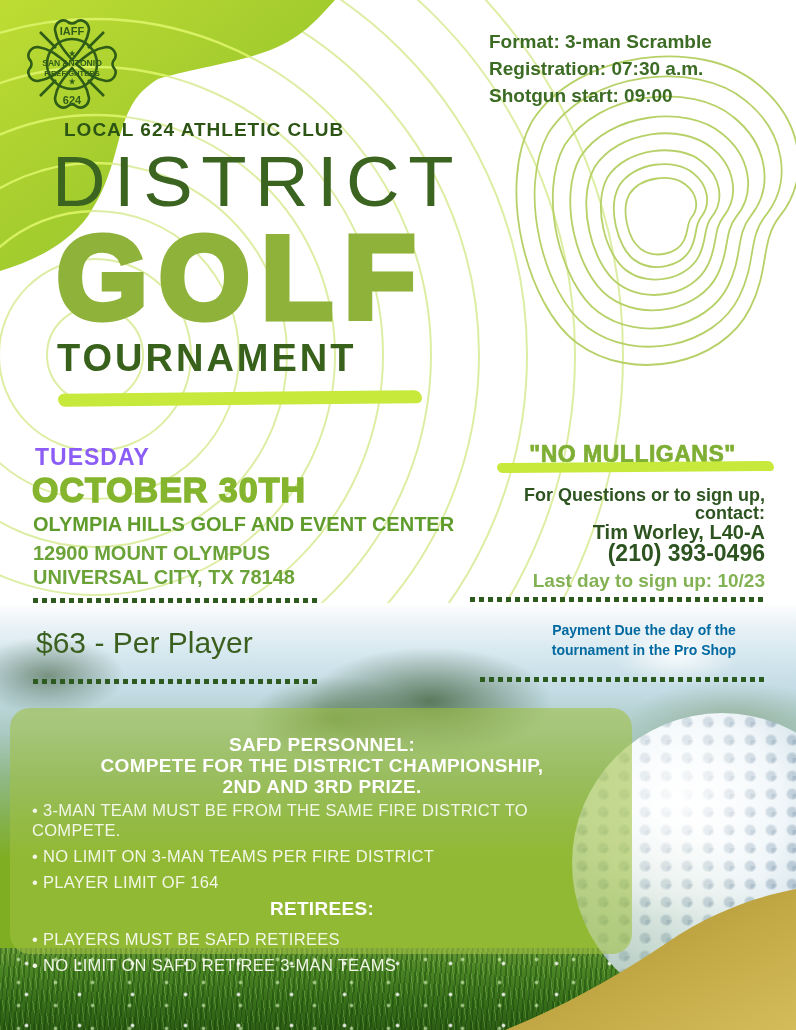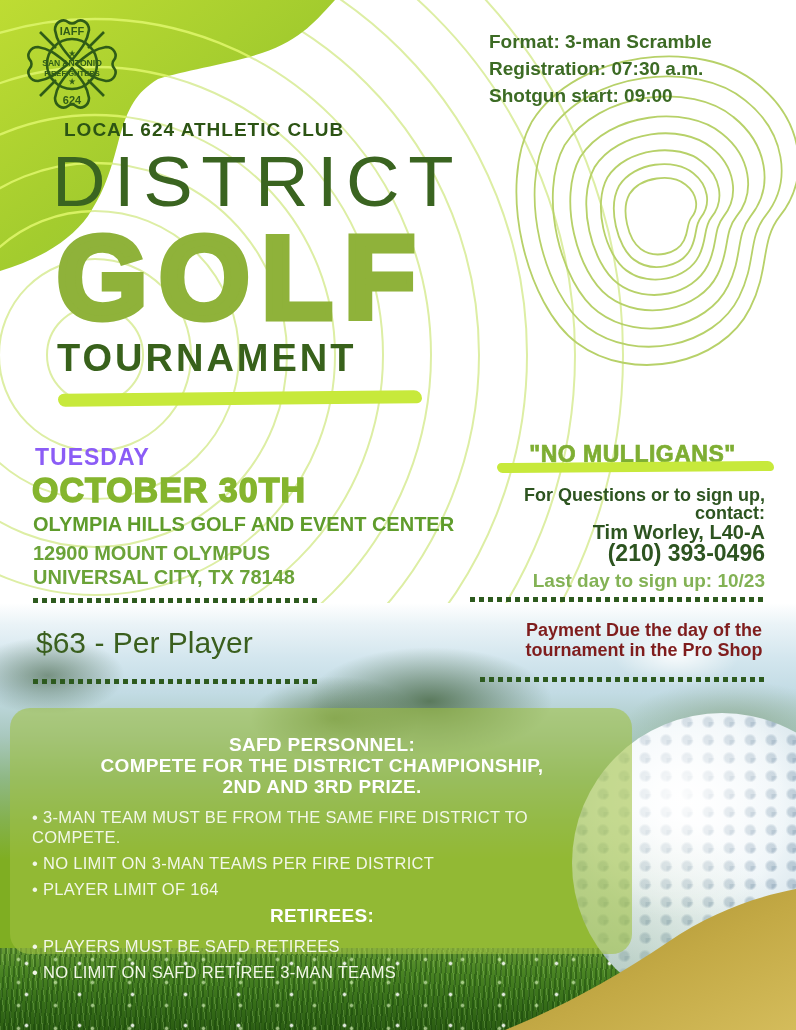--- a/index.html
+++ b/index.html
@@ -36,22 +36,22 @@
   .contact .cphone{font-size:23px;line-height:23px;}
   .lastday{right:31px;top:570px;font-size:19px;font-weight:bold;color:#83b255;}
 
   .dots{height:5px;background:repeating-linear-gradient(90deg,#2d5a1e 0 5px,transparent 5px 9px);}
   .dotTL{left:33px;top:598px;width:288px;}
   .dotTR{left:470px;top:597px;width:296px;}
   .dotBL{left:33px;top:679px;width:288px;}
   .dotBR{left:480px;top:677px;width:286px;}
 
   .fee{left:36px;top:626px;font-size:30px;font-weight:normal;color:#3a5f1e;}
-  .payment{left:516px;top:620px;width:256px;text-align:center;font-size:18px;font-weight:bold;
-           color:#7f1d1d;line-height:20px;}
+  .payment{left:516px;top:620px;width:256px;text-align:center;font-size:14px;font-weight:bold;
+           color:#0369a1;line-height:20px;}
 
   
   .photo{left:0;top:603px;width:796px;height:427px;background-color:#7fae22;
     background-image:
       radial-gradient(90px 45px ellipse at 85% 12%, rgba(255,255,255,.85), rgba(255,255,255,0) 70%),
       radial-gradient(170px 75px ellipse at 54% 23%, rgba(66,98,60,.8), rgba(66,98,60,0) 72%),
       radial-gradient(120px 60px ellipse at 42% 27%, rgba(80,112,72,.7), rgba(80,112,72,0) 70%),
       radial-gradient(110px 55px ellipse at 6% 17%, rgba(64,94,62,.6), rgba(64,94,62,0) 70%),
       radial-gradient(150px 60px ellipse at 92% 28%, rgba(118,148,108,.5), rgba(118,148,108,0) 70%),
       linear-gradient(180deg,#ffffff 0%,#eaf3f7 5%,#d3e6ee 13%,#c2dbe4 21%,#a9c8bf 31%,#8fb885 41%,#84b14d 51%,#7fae22 60%,#7fae22 100%);}
@@ -72,21 +72,21 @@
       radial-gradient(circle at 40% 33%, #fdfeff 0%, #eef5f8 34%, #d6e4eb 55%, #b8cdda 76%, #9cb7c9 90%, #8fadc0 100%);
     background-size:auto,auto,21px 18px,21px 18px,auto;
     background-position:0 0,0 0,0 0,10.5px 9px,0 0;}
 
   
   .panel{left:10px;top:708px;width:622px;height:246px;border-radius:20px;
          background:rgba(160,193,66,.58);color:#ffffff;box-sizing:border-box;
          padding:26px 20px 6px 22px;}
   .panel .center{text-align:center;font-weight:bold;font-size:19px;letter-spacing:.3px;line-height:21px;}
   .panel .sub{margin-bottom:0;}
-  .panel .gap{margin-bottom:10px;}
+  .panel .gap{margin-bottom:3px;}
   .panel .item{font-size:16.5px;font-weight:normal;letter-spacing:.3px;line-height:20px;margin-bottom:6px;color:#f2f7e8;}
   .panel .retirees{margin:6px 0 10px 0;}
 </style>
 </head>
 <body>
 
 <div class="page">
 
   <svg class="abs" style="left:0;top:0;" width="796" height="1030" viewBox="0 0 796 1030">
     <defs>

